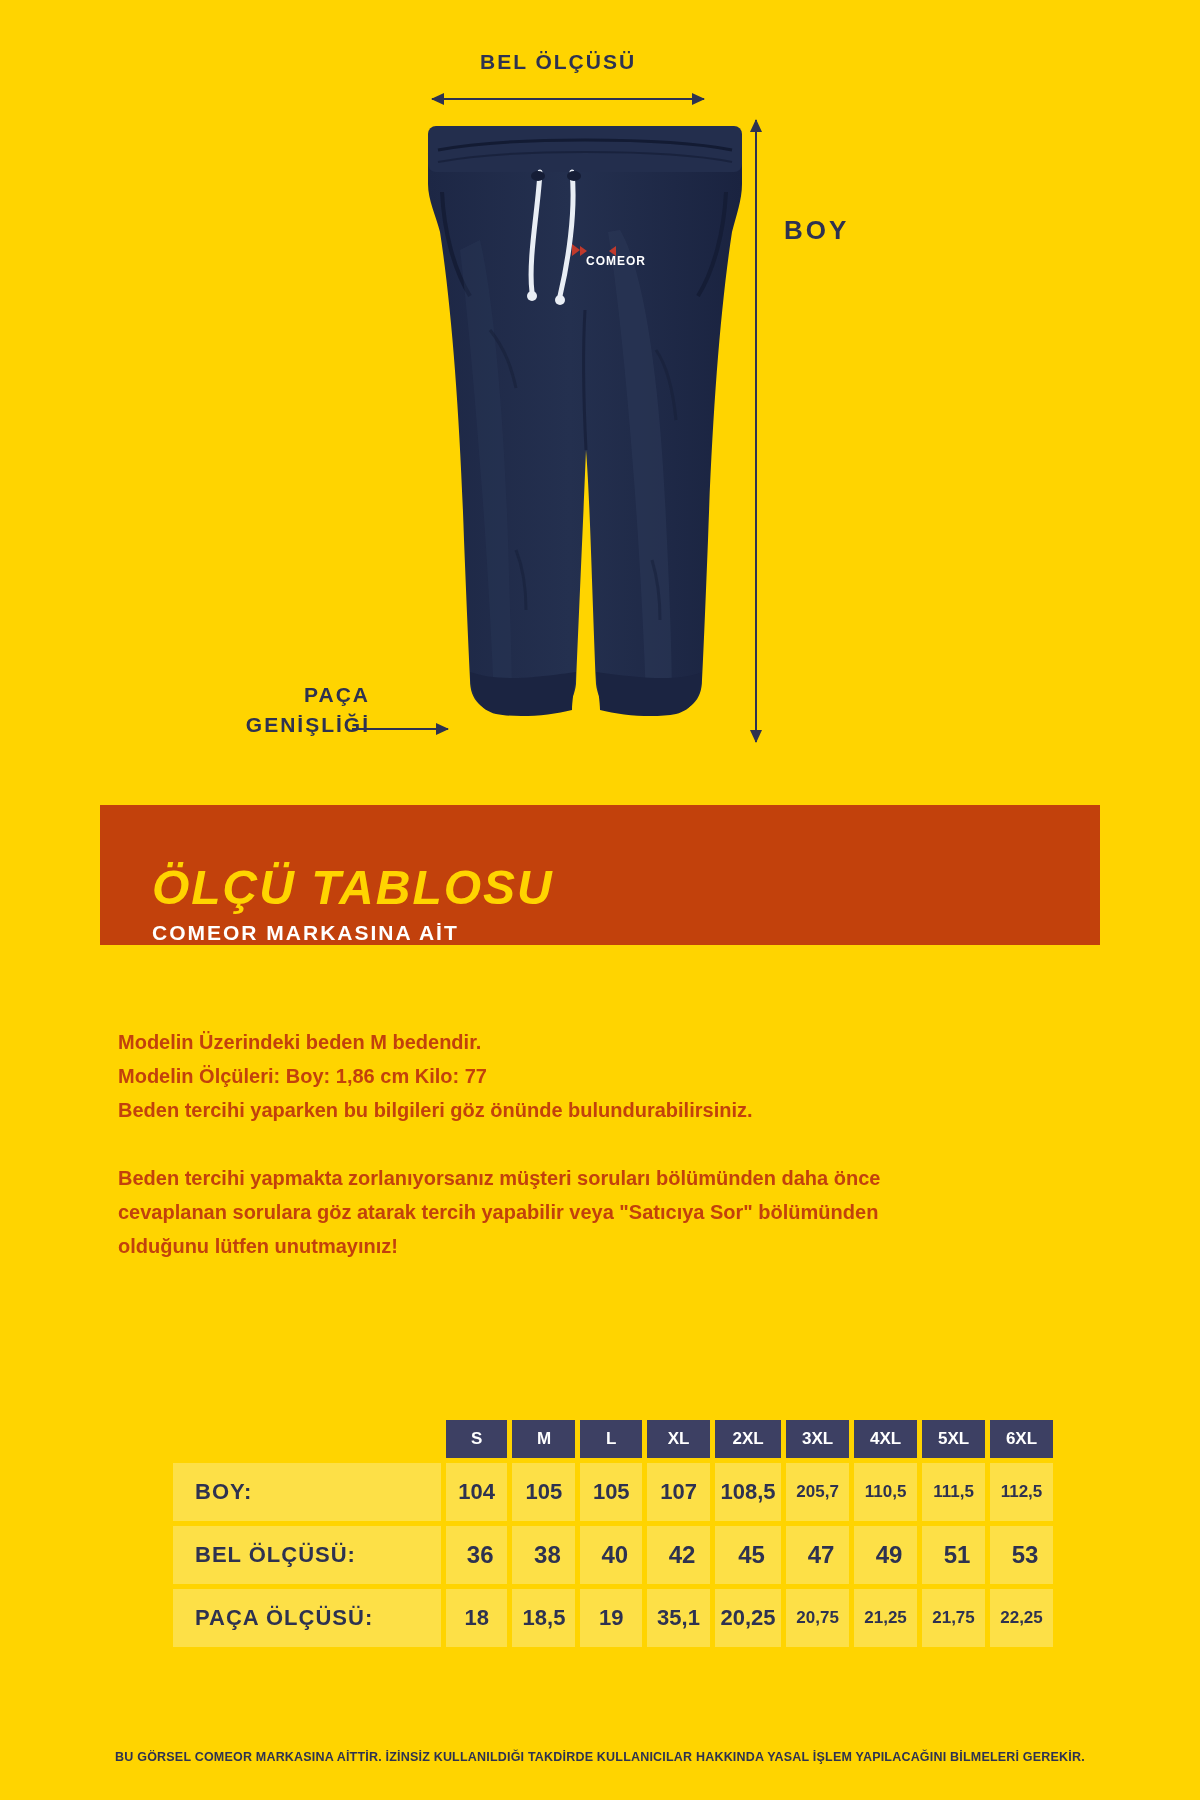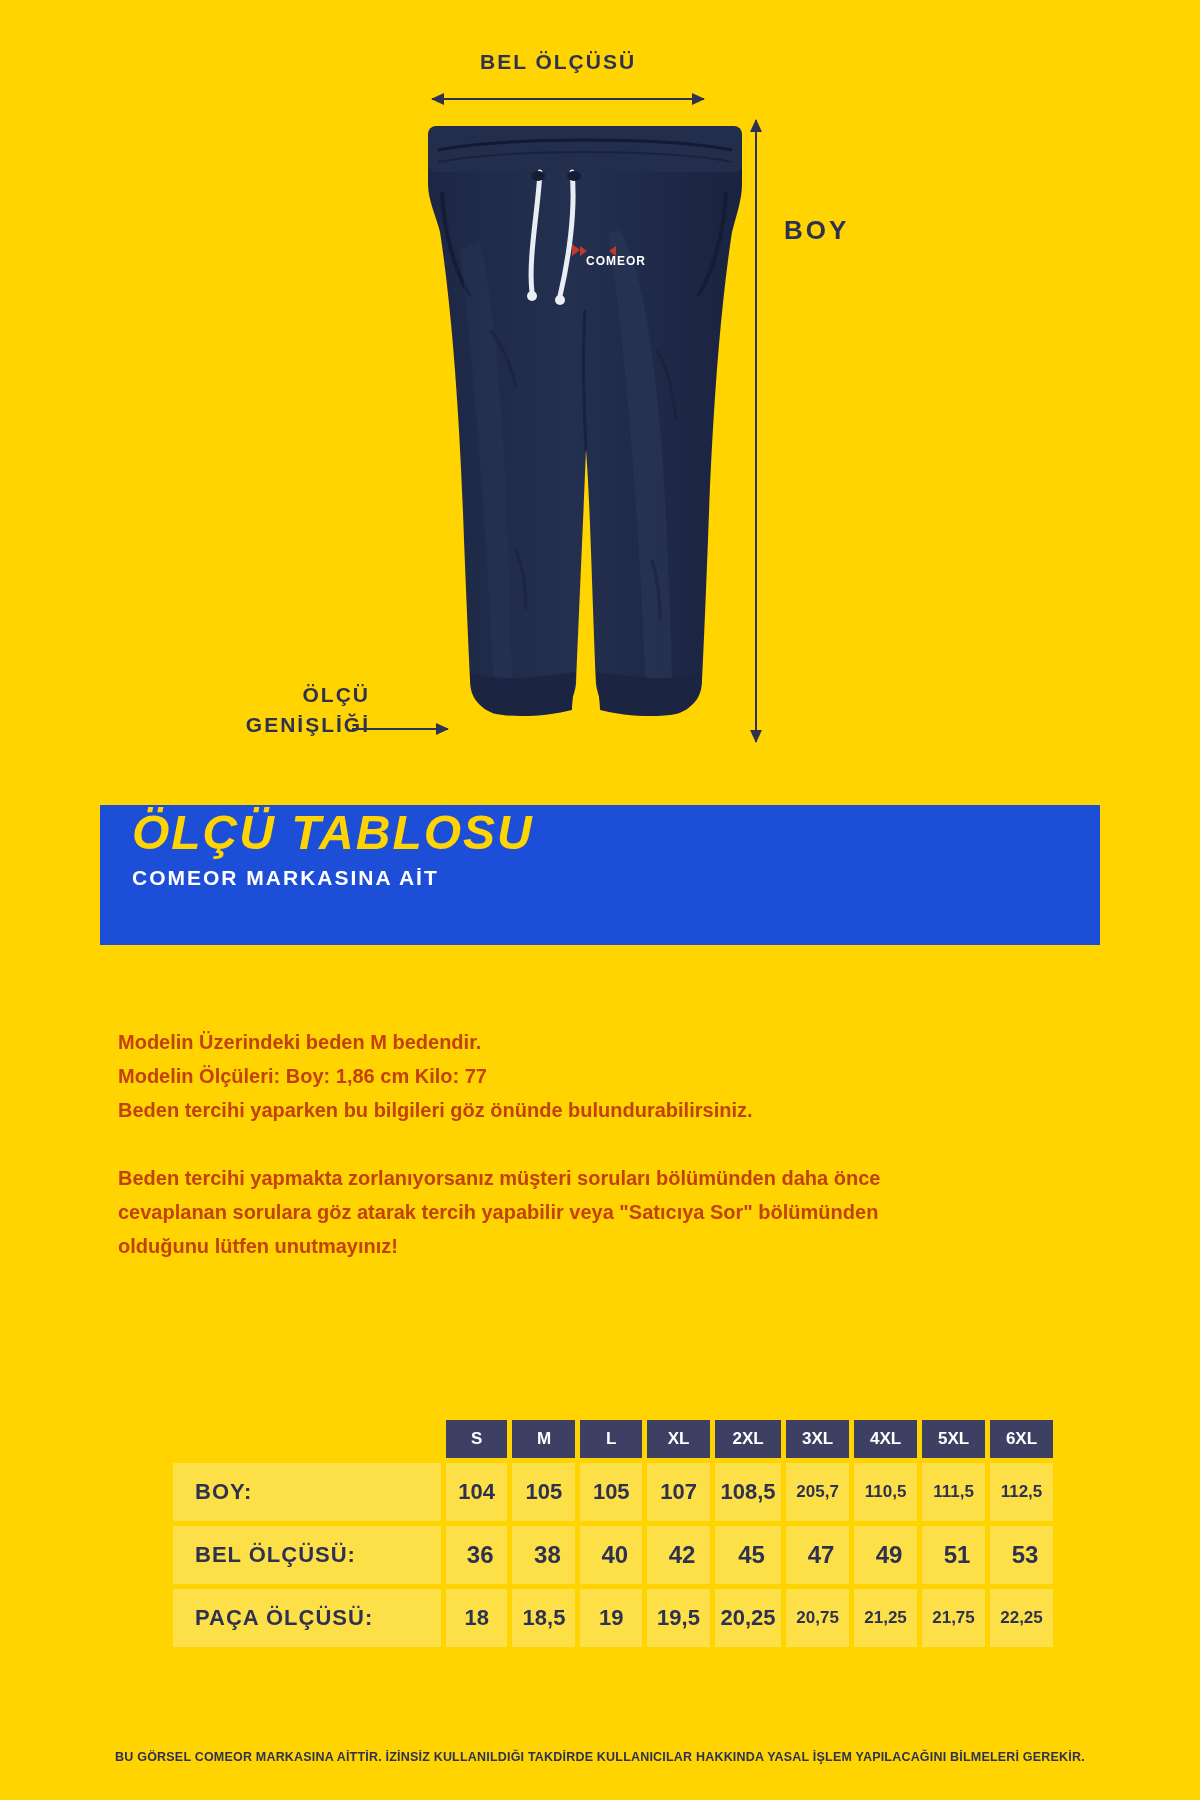--- a/index.html
+++ b/index.html
@@ -62,23 +62,23 @@
     content:"";position:absolute;right:-1px;top:-5px;width:0;height:0;
     border-top:6px solid transparent;border-bottom:6px solid transparent;
     border-left:13px solid #2E3250;
   }
 
   .pants{position:absolute;left:420px;top:120px;}
 
   
   .banner{
     position:absolute;left:100px;top:805px;width:1000px;height:140px;
-    background:#1d4ed8;
-    display:flex;flex-direction:column;justify-content:flex-start;
-    padding-left:32px;box-sizing:border-box;
+    background:#c2410c;
+    display:flex;flex-direction:column;justify-content:flex-end;
+    padding-left:52px;box-sizing:border-box;
   }
   .banner h1{
     margin:0;
     font-size:48px;
     font-style:italic;
     font-weight:bold;
     color:#FFD400;
     letter-spacing:2px;
   }
   .banner h2{
@@ -139,21 +139,21 @@
 
   <div class="hero">
 
     <div class="label bel-label">BEL ÖLÇÜSÜ</div>
     <div class="arrow-h"></div>
 
     <div class="label boy-label">BOY</div>
     <div class="arrow-v"></div>
 
     <div class="label paca-label">
-      <span>ÖLÇÜ</span><br>
+      <span>PAÇA</span><br>
       <span>GENİŞLİĞİ</span>
     </div>
     <div class="arrow-paca"></div>
 
     <svg class="pants" width="330" height="620" viewBox="0 0 330 620" xmlns="http://www.w3.org/2000/svg">
       <defs>
         <linearGradient id="shade" x1="0" y1="0" x2="1" y2="0">
           <stop offset="0%" stop-color="#1D2745"></stop>
           <stop offset="45%" stop-color="#24304F"></stop>
           <stop offset="100%" stop-color="#1A2340"></stop>
@@ -266,21 +266,21 @@
           <td>47</td>
           <td>49</td>
           <td>51</td>
           <td>53</td>
         </tr>
         <tr>
           <th class="rowhdr">PAÇA ÖLÇÜSÜ:</th>
           <td>18</td>
           <td>18,5</td>
           <td>19</td>
-          <td>19,5</td>
+          <td>35,1</td>
           <td>20,25</td>
           <td>20,75</td>
           <td>21,25</td>
           <td>21,75</td>
           <td>22,25</td>
         </tr>
       </tbody>
     </table>
   </div>
 

